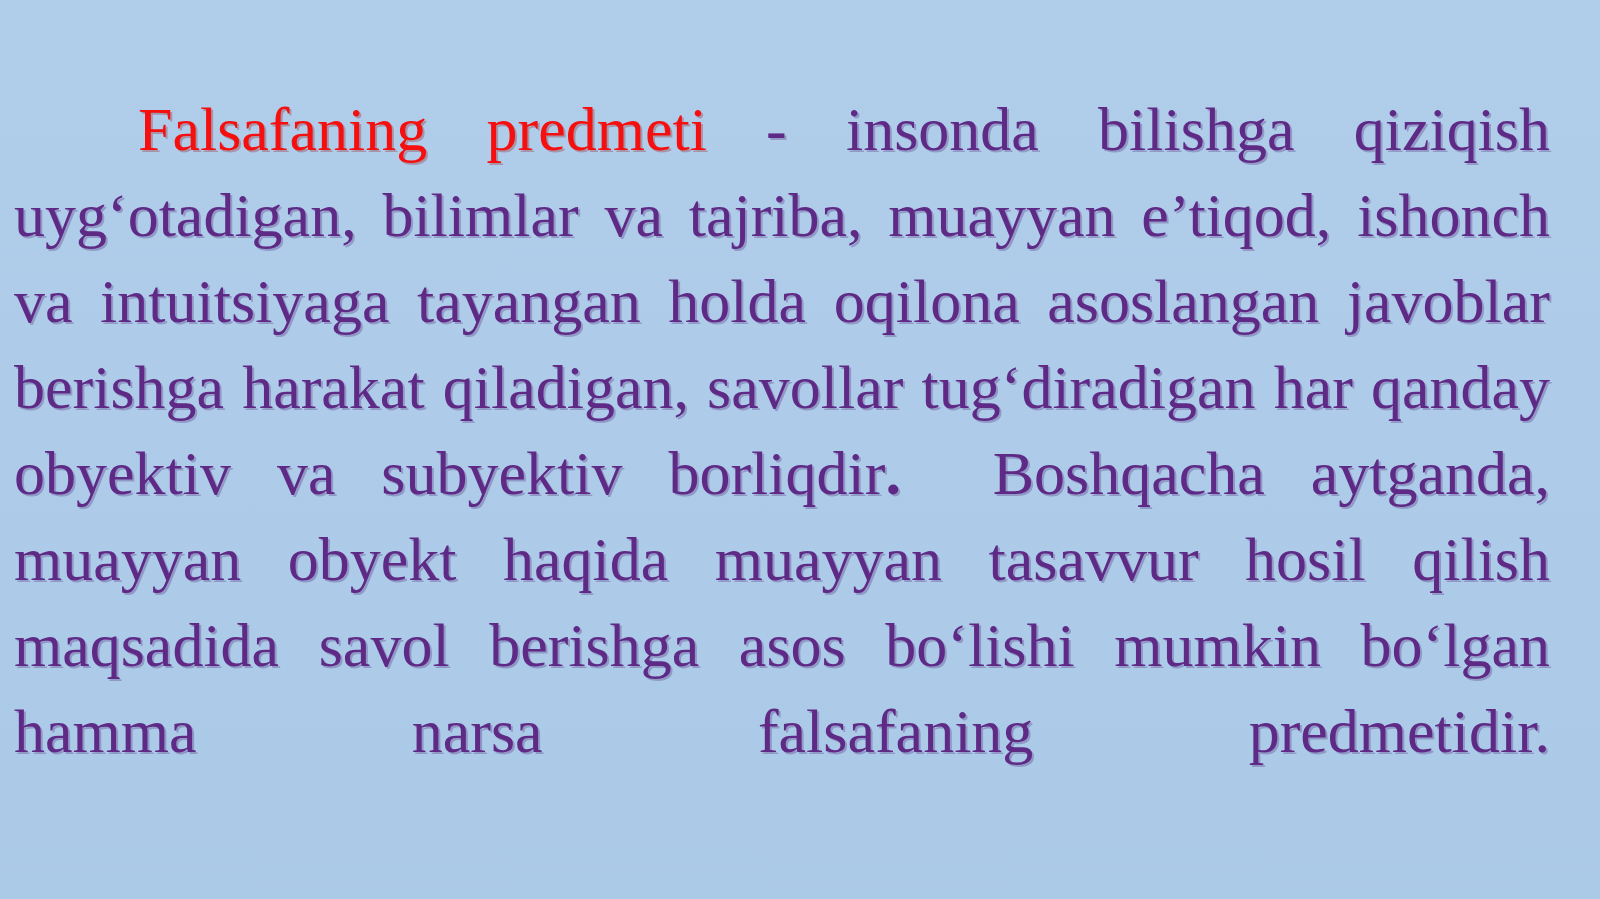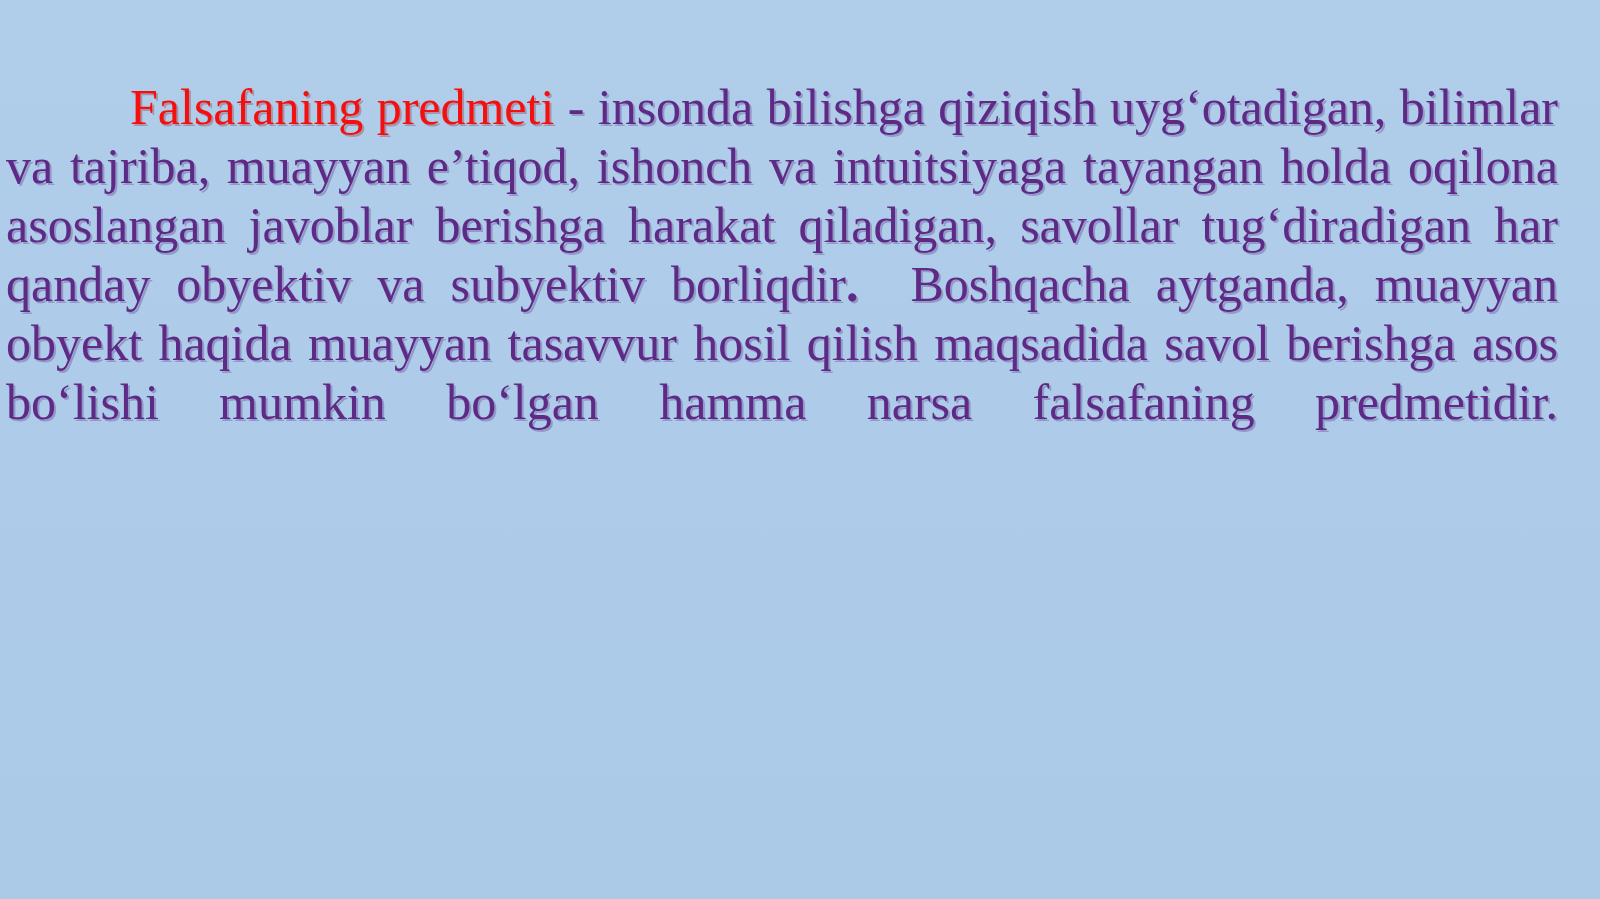--- a/index.html
+++ b/index.html
@@ -30,26 +30,26 @@
   }
   .content-block {
     position: absolute;
     left: 0px;
     top: 78px;
     width: 1562px;
     padding: 0 4px 0 6px;
     box-sizing: border-box;
   }
   .body-text {
-    margin: 0;
+    margin: 8px;
     text-align: justify;
     text-justify: inter-word;
     text-indent: 124px;
-    font-size: 50px;
-    line-height: 59px;
+    font-size: 62px;
+    line-height: 86px;
     letter-spacing: 0px;
     word-spacing: 0px;
     color: #5f2a86;
     text-shadow: 2px 2px 0 rgba(80, 40, 120, 0.30);
     hyphens: none;
   }
   
   .body-text::after {
     content: "";
     display: inline-block;

